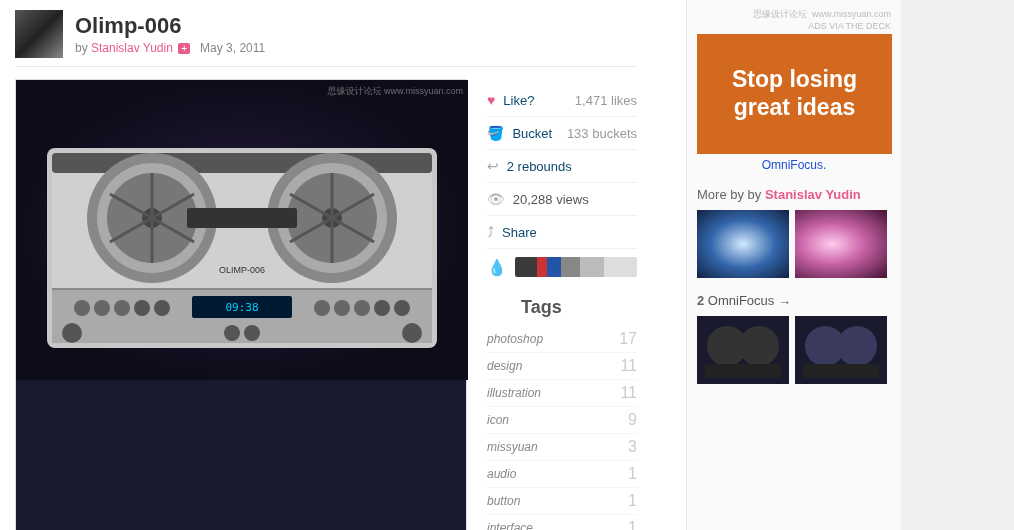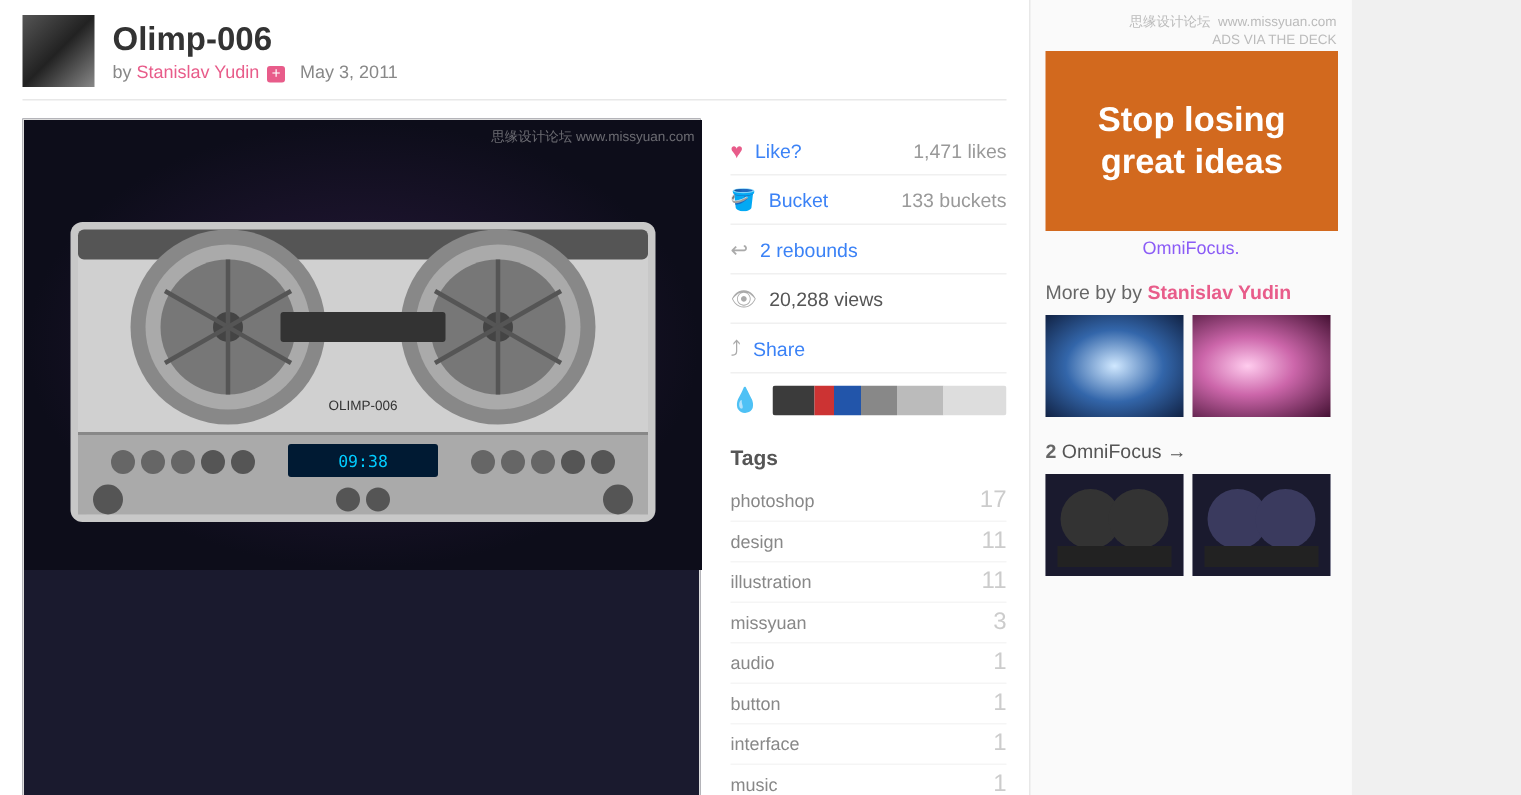--- a/index.html
+++ b/index.html
@@ -1,18 +1,18 @@
 <!DOCTYPE html>
 <html><head>
   <meta charset="utf-8">
   <style>
     * { margin: 0; padding: 0; box-sizing: border-box; }
     body { font-family: Arial, Helvetica, sans-serif; font-size: 13px; background: #f0f0f0; color: #333; width: 1014px; height: 530px; overflow: hidden; }
 
-    .page-wrapper { display: flex; width: 901px; height: 530px; background: #fff; }
+    .page-wrapper { display: flex; width: 901px; height: 530px; background: #fff; gap: 34px; }
 
     
     .main-col { flex: 1; padding: 10px 15px; overflow-y: auto; }
 
     
     .shot-header { display: flex; align-items: center; margin-bottom: 12px; padding-bottom: 8px; border-bottom: 1px solid #e8e8e8; }
     .shot-icon { width: 48px; height: 48px; background: linear-gradient(135deg, #555 0%, #222 50%, #888 100%); margin-right: 12px; flex-shrink: 0; }
     .shot-title-block { flex: 1; }
     .shot-title { font-size: 22px; font-weight: bold; color: #333; }
     .shot-meta { font-size: 12px; color: #888; margin-top: 2px; }
@@ -25,49 +25,49 @@
     
     .shot-image-container { width: 452px; flex-shrink: 0; background: #1a1a2e; border: 1px solid #ddd; }
     .shot-image { width: 452px; height: 300px; background: radial-gradient(ellipse at center, #2a1a3e 0%, #0d0d1a 70%); display: flex; align-items: center; justify-content: center; position: relative; overflow: hidden; }
 
     
     .shot-actions { flex: 1; padding-top: 5px; }
 
     .action-row { display: flex; align-items: center; justify-content: space-between; padding: 8px 0; border-bottom: 1px solid #f0f0f0; }
     .action-left { display: flex; align-items: center; gap: 8px; color: #888; font-size: 13px; }
     .action-count { color: #999; font-size: 13px; }
-    .action-link { color: #3b82f6; text-decoration: none; cursor: pointer; }
+    .action-link { color: #0c4a6e; text-decoration: none; cursor: pointer; }
 
     
     .heart-icon { color: #e85c8a; font-size: 14px; }
     
     .bucket-icon { color: #aaa; font-size: 14px; }
 
     
     .color-palette-row { display: flex; align-items: center; padding: 8px 0; gap: 8px; }
     .color-swatch-bar { display: flex; height: 20px; flex: 1; overflow: hidden; border-radius: 2px; }
     .color-swatch { height: 100%; }
     .drop-icon { color: #5599cc; font-size: 16px; }
 
     
     .tags-section { margin-top: 12px; }
-    .tags-title { font-size: 14px; font-weight: bold; color: #555; margin-bottom: 8px; }
+    .tags-title { font-size: 18px; font-weight: bold; color: #555; margin-bottom: 8px; margin-left: 34px; }
     .tag-row { display: flex; justify-content: space-between; align-items: center; padding: 4px 0; border-bottom: 1px solid #f5f5f5; }
-    .tag-name { color: #888; font-size: 12px; text-decoration: none; }
+    .tag-name { color: #888; font-size: 12px; text-decoration: none; font-style: italic; }
     .tag-count { color: #ccc; font-size: 16px; }
 
     
     .sidebar { width: 215px; flex-shrink: 0; padding: 8px 10px; border-left: 1px solid #e8e8e8; background: #fafafa; overflow-y: auto; }
 
     
     .ad-block { margin-bottom: 15px; }
     .ad-header { font-size: 10px; color: #bbb; text-align: right; margin-bottom: 3px; }
     .ad-image { width: 195px; height: 120px; background: #d2691e; display: flex; align-items: center; justify-content: center; }
     .ad-text { font-size: 23px; font-weight: bold; color: #fff; text-align: center; line-height: 1.2; padding: 10px; }
-    .ad-link { display: block; text-align: center; color: #8b5cf6; font-size: 12px; margin-top: 4px; text-decoration: none; }
+    .ad-link { display: block; text-align: center; color: #1d4ed8; font-size: 12px; margin-top: 4px; text-decoration: none; }
 
     
     .more-by { margin-bottom: 15px; }
     .more-by-title { font-size: 13px; color: #666; margin-bottom: 8px; }
     .more-by-title a { color: #e85c8a; text-decoration: none; font-weight: bold; }
     .more-thumbnails { display: flex; gap: 6px; margin-bottom: 8px; }
     .thumb { width: 92px; height: 68px; background: #ccc; overflow: hidden; }
     .thumb-1 { background: radial-gradient(ellipse at center, #d0e8ff 0%, #3366aa 50%, #112244 100%); }
     .thumb-2 { background: radial-gradient(ellipse at 40% 50%, #ffccee 0%, #cc66aa 40%, #441133 100%); }
 
@@ -225,20 +225,24 @@
               </div>
               <div class="tag-row">
                 <a href="#" class="tag-name">design</a>
                 <span class="tag-count">11</span>
               </div>
               <div class="tag-row">
                 <a href="#" class="tag-name">illustration</a>
                 <span class="tag-count">11</span>
               </div>
               <div class="tag-row">
+                <a href="#" class="tag-name">icon</a>
+                <span class="tag-count">9</span>
+              </div>
+              <div class="tag-row">
                 <a href="#" class="tag-name">missyuan</a>
                 <span class="tag-count">3</span>
               </div>
               <div class="tag-row">
                 <a href="#" class="tag-name">audio</a>
                 <span class="tag-count">1</span>
               </div>
               <div class="tag-row">
                 <a href="#" class="tag-name">button</a>
                 <span class="tag-count">1</span>

